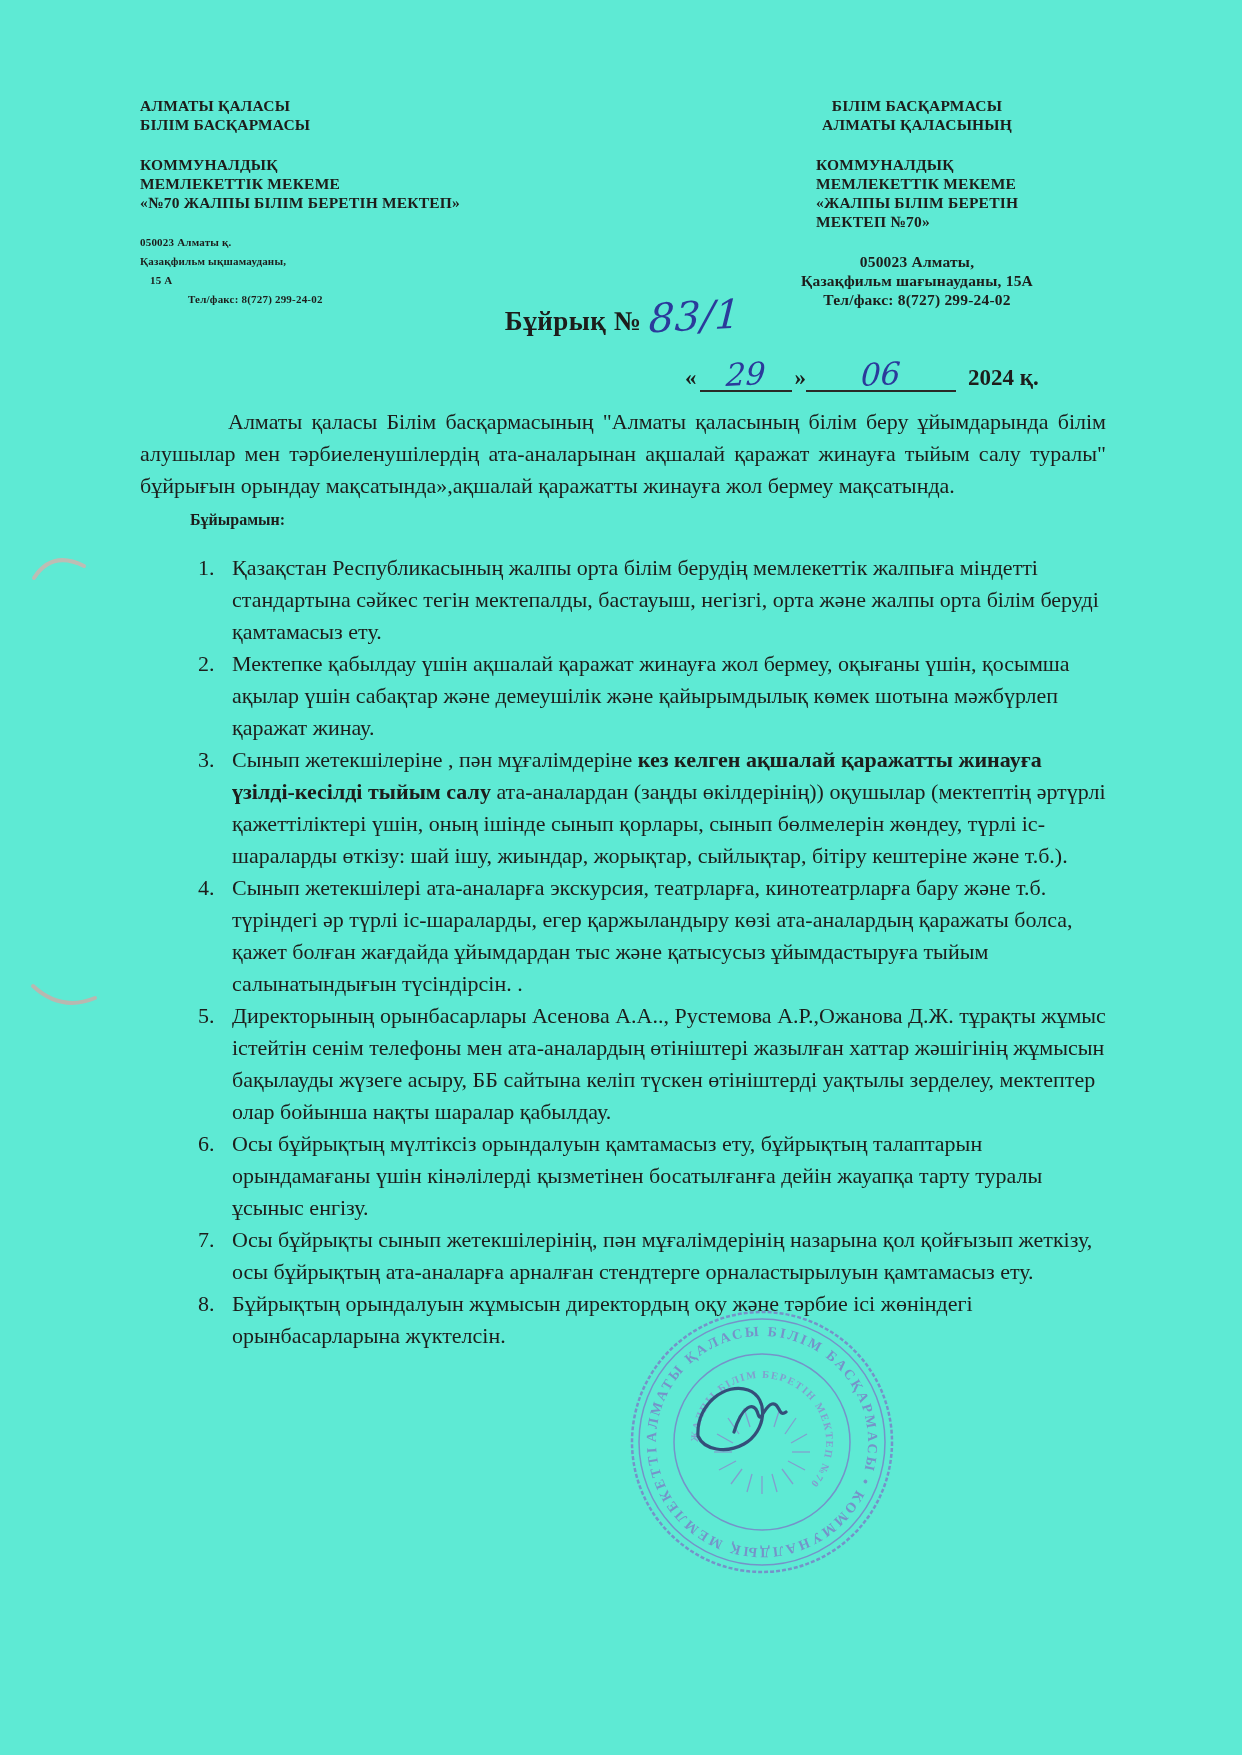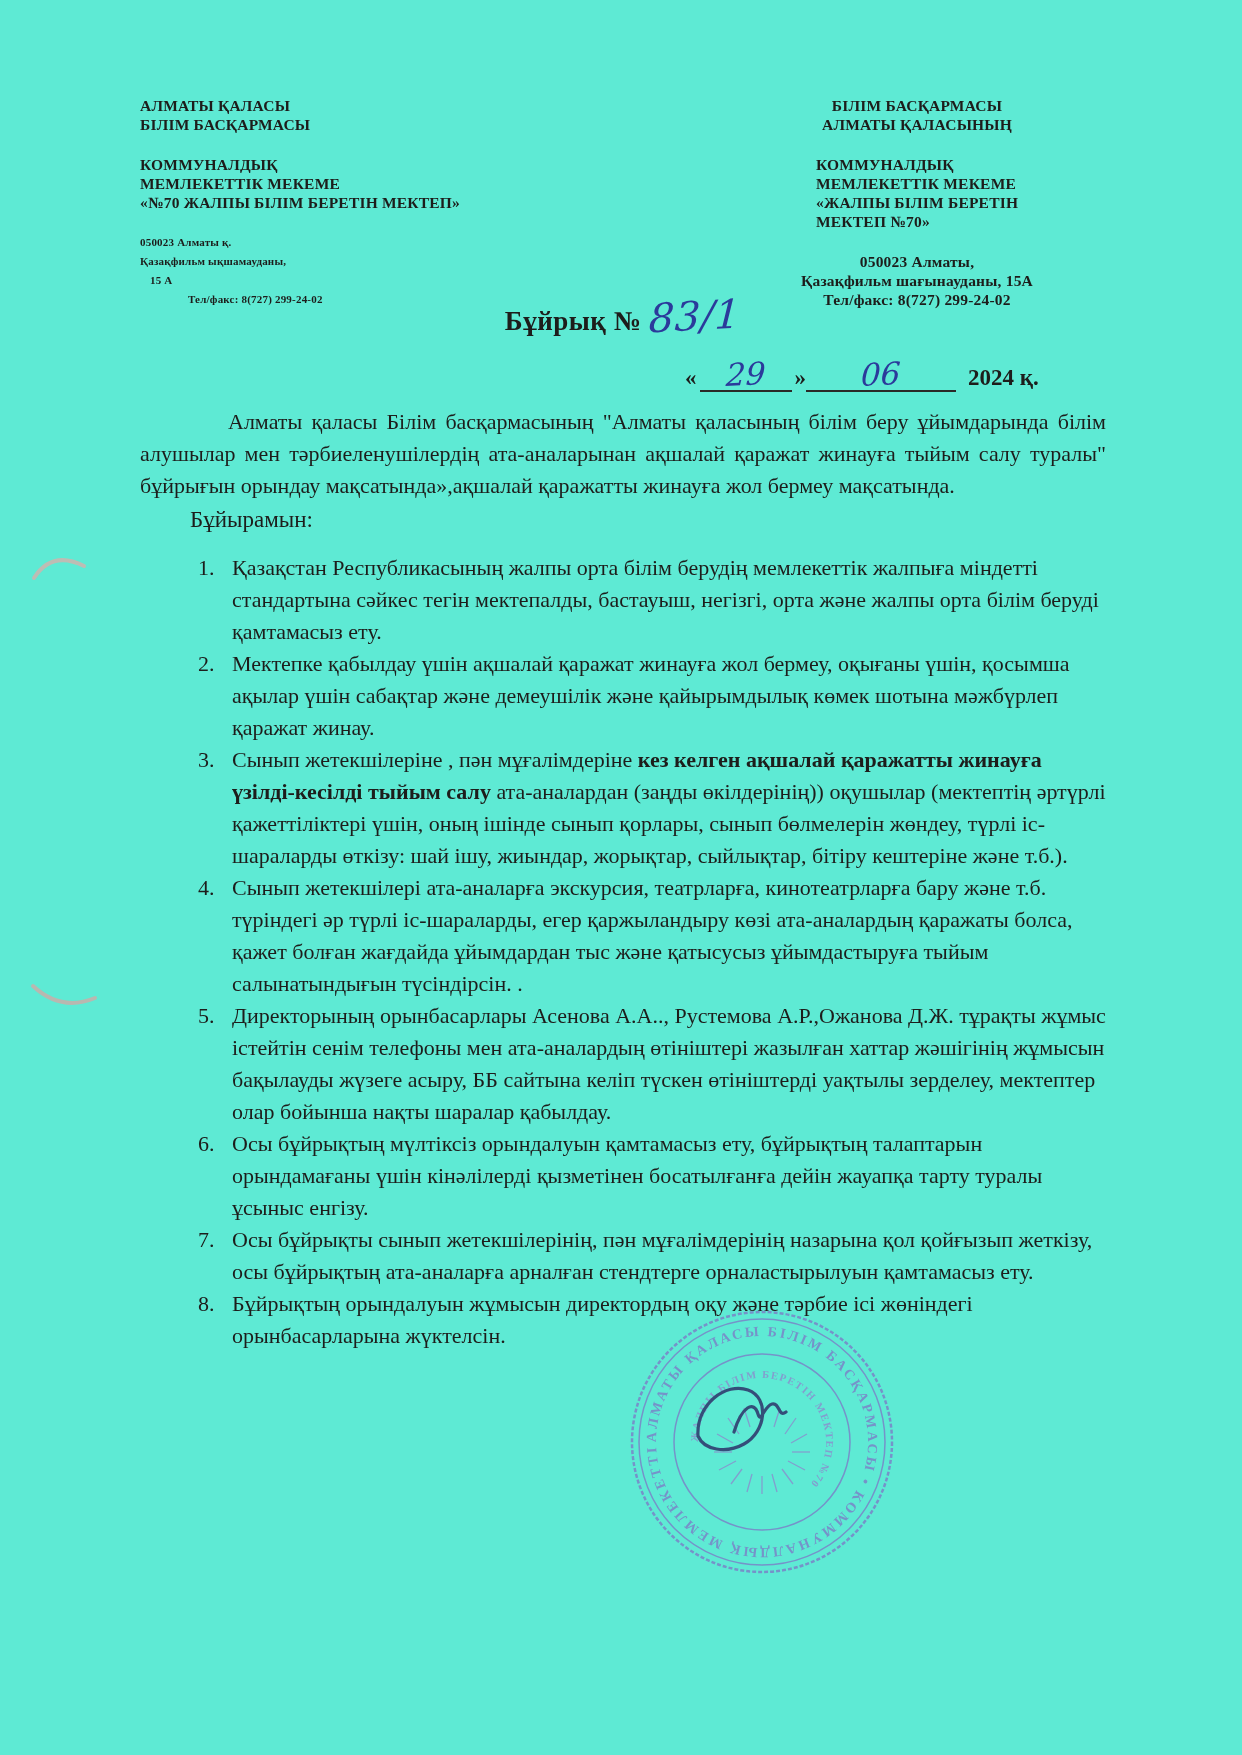--- a/index.html
+++ b/index.html
@@ -45,21 +45,21 @@
     margin-top:22px;margin-left:545px;
     display:flex;align-items:baseline;
     font-size:23px;font-weight:bold;white-space:nowrap;
   }
   .slot{border-bottom:2px solid #2a2a28;text-align:center;line-height:1;}
   .slot-day{min-width:92px;margin:0 3px;}
   .slot-month{min-width:150px;margin-right:12px;}
   .date-hw{font-size:31px;font-weight:500;}
   .doc-title{margin-top:32px;margin-left:143px;font-weight:bold;font-size:22.5px;}
   .intro{margin-top:12px;text-align:justify;text-indent:88px;}
-  .resolve{margin-top:2px;margin-left:50px;font-weight:normal;font-size:23px;}
+  .resolve{margin-top:2px;margin-left:50px;font-weight:bold;font-size:16px;}
   .olist{margin-top:16px;}
   .oitem{display:flex;}
   .oitem .num{flex:none;width:34px;margin-left:58px;}
   .oitem .txt{flex:1;}
   .b{font-weight:bold;}
   .sig-row{margin-top:24px;display:flex;align-items:baseline;white-space:nowrap;}
   .sig-role{margin-left:215px;}
   .sig-line{display:inline-block;width:212px;border-bottom:2px solid #2a2a28;height:1px;margin:0 8px;}
   
   .stamp{position:absolute;left:626px;top:1286px;width:272px;height:312px;opacity:.82;pointer-events:none;}

